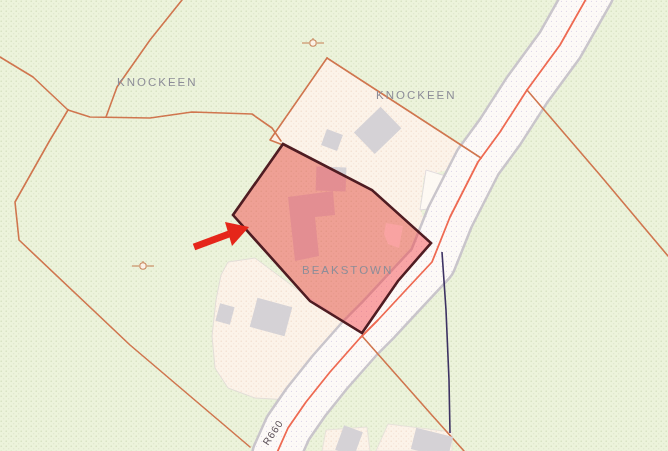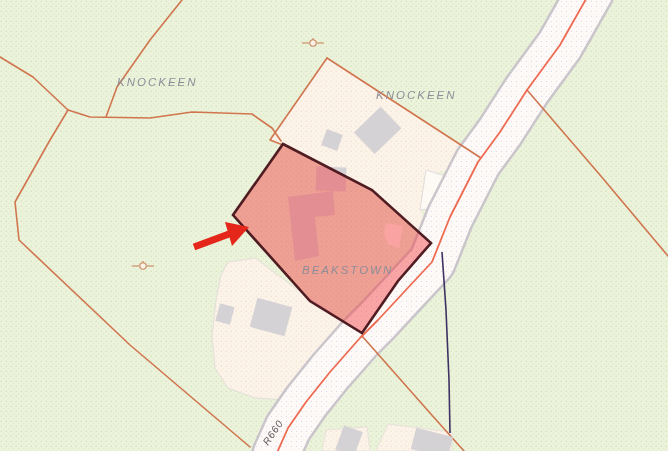--- a/index.html
+++ b/index.html
@@ -1,16 +1,16 @@
 <!DOCTYPE html>
 <html><head>
 <meta charset="utf-8">
 <style>
   html,body{margin:0;padding:0;background:#ffffff;}
-  .map-wrap{width:668px;height:451px;position:relative;overflow:hidden;font-family:"Liberation Sans",sans-serif;font-style:italic;}
+  .map-wrap{width:668px;height:451px;position:relative;overflow:hidden;font-family:"Liberation Sans",sans-serif;}
   svg{display:block;}
   text.townland{fill:#8d8d98;font-size:11.5px;letter-spacing:2px;font-family:"Liberation Sans",sans-serif;}
   text.roadref{fill:#5c5158;font-size:10px;letter-spacing:1px;font-family:"Liberation Sans",sans-serif;}
 </style>
 </head>
 <body>
 
 <div class="map-wrap">
 <svg width="668" height="451" viewBox="0 0 668 451">
   <defs>

